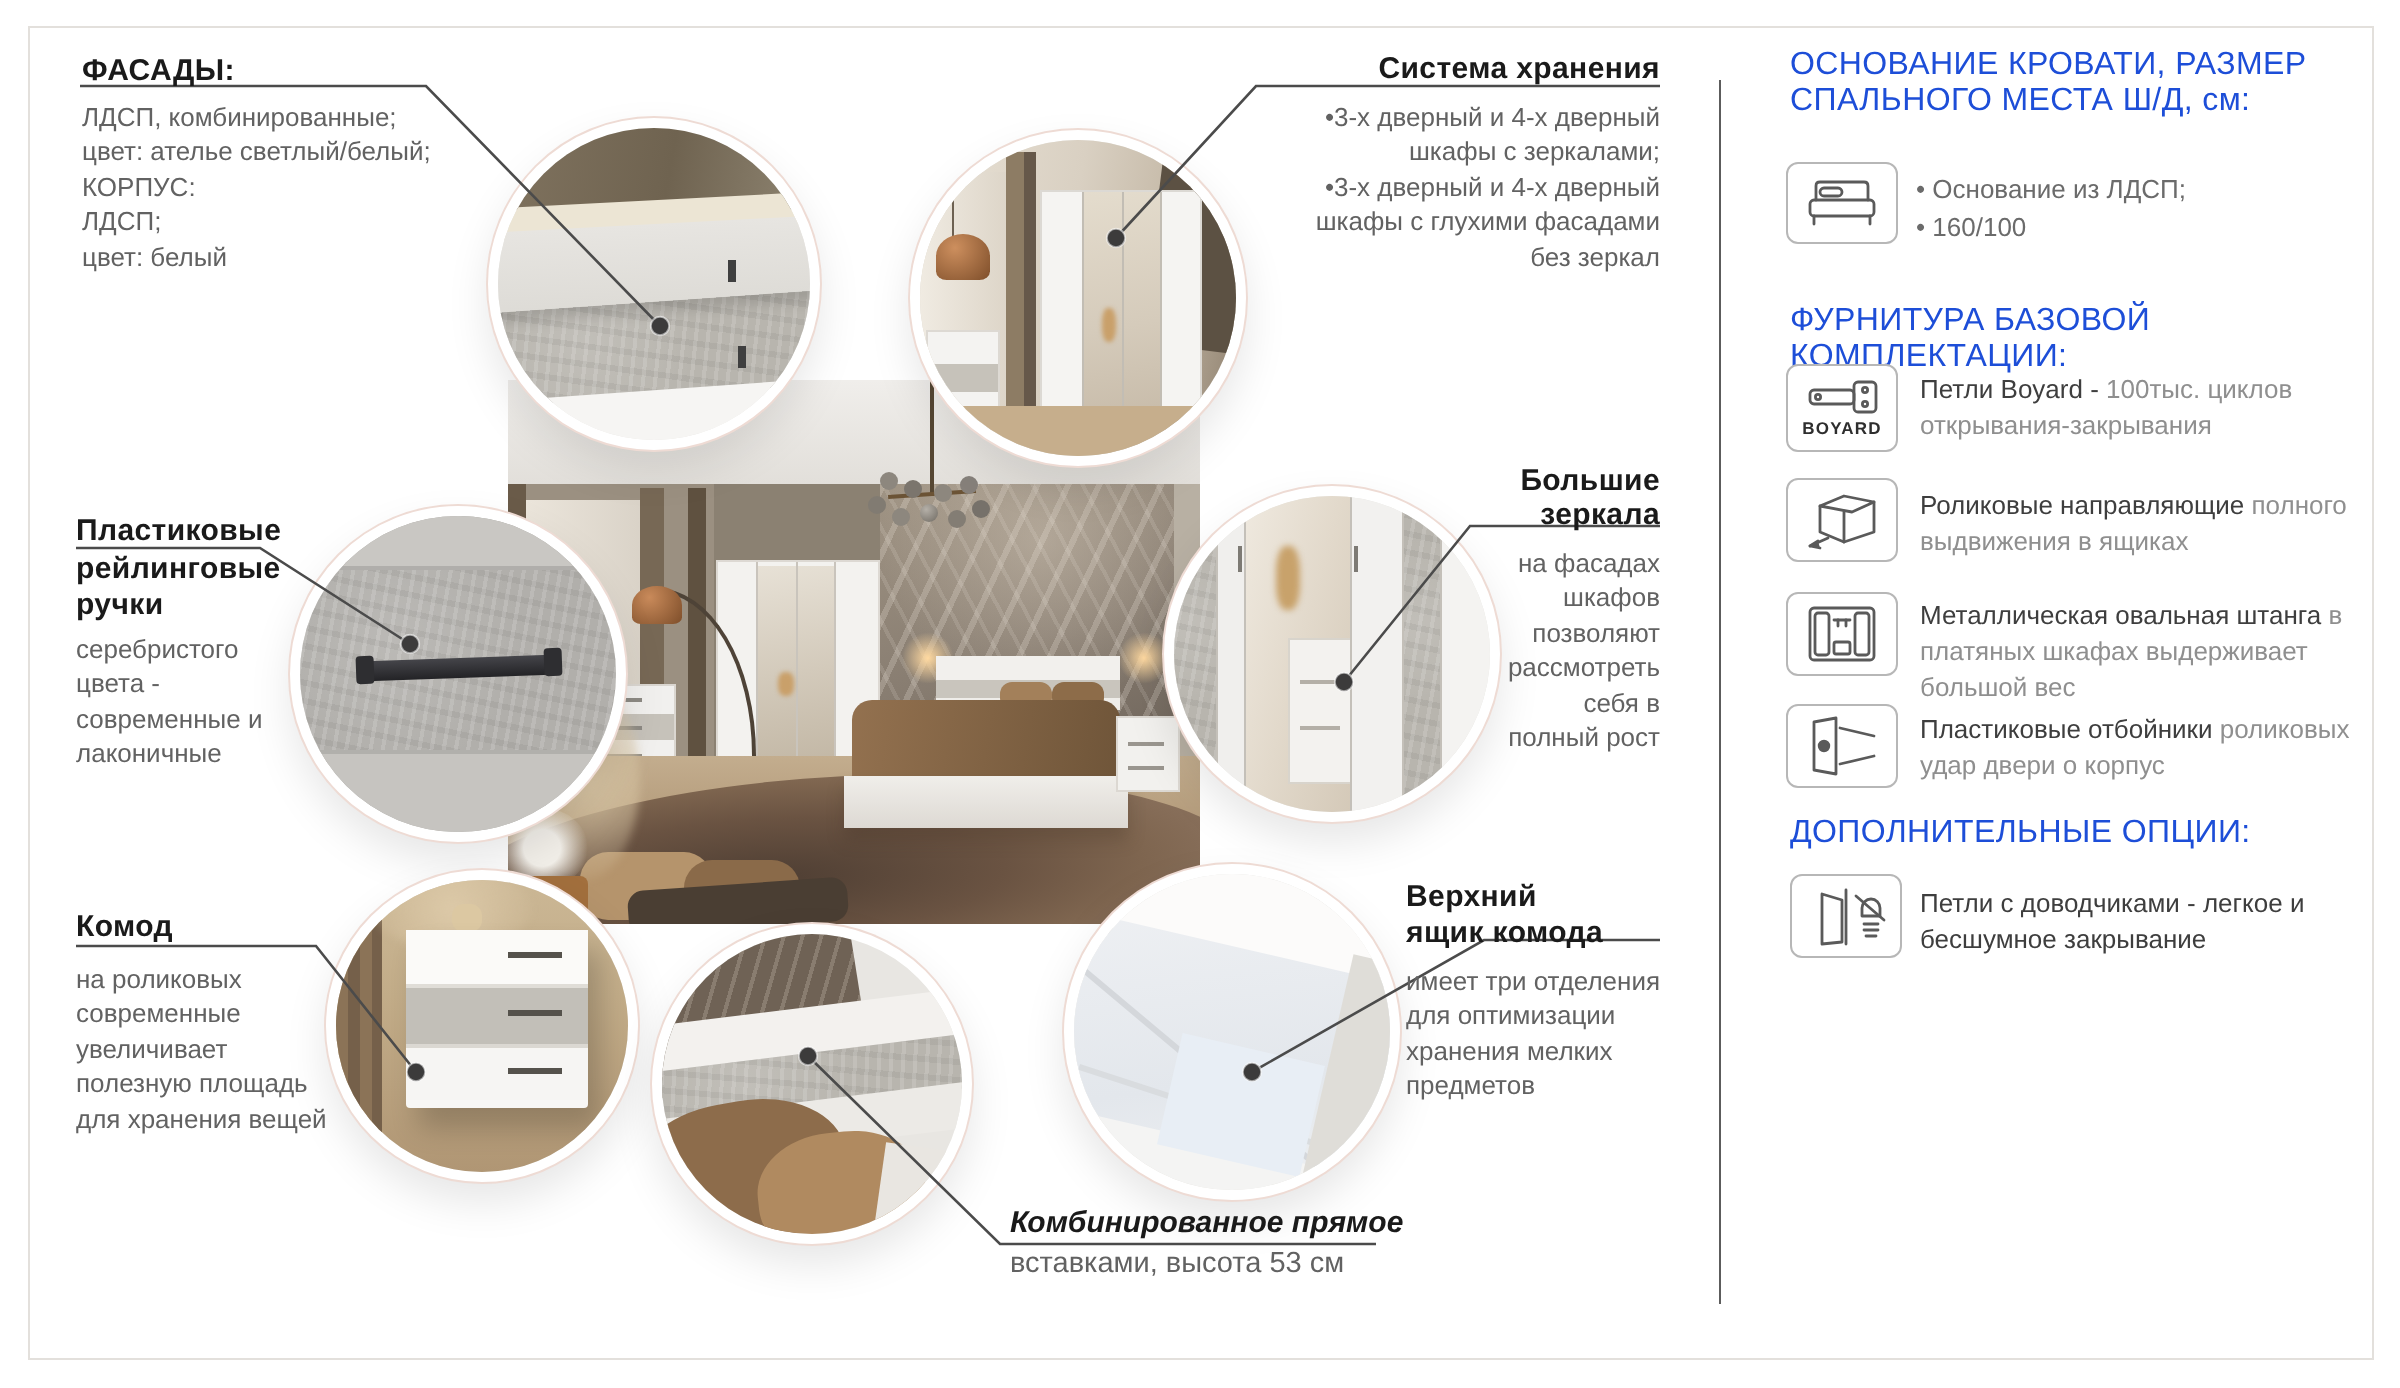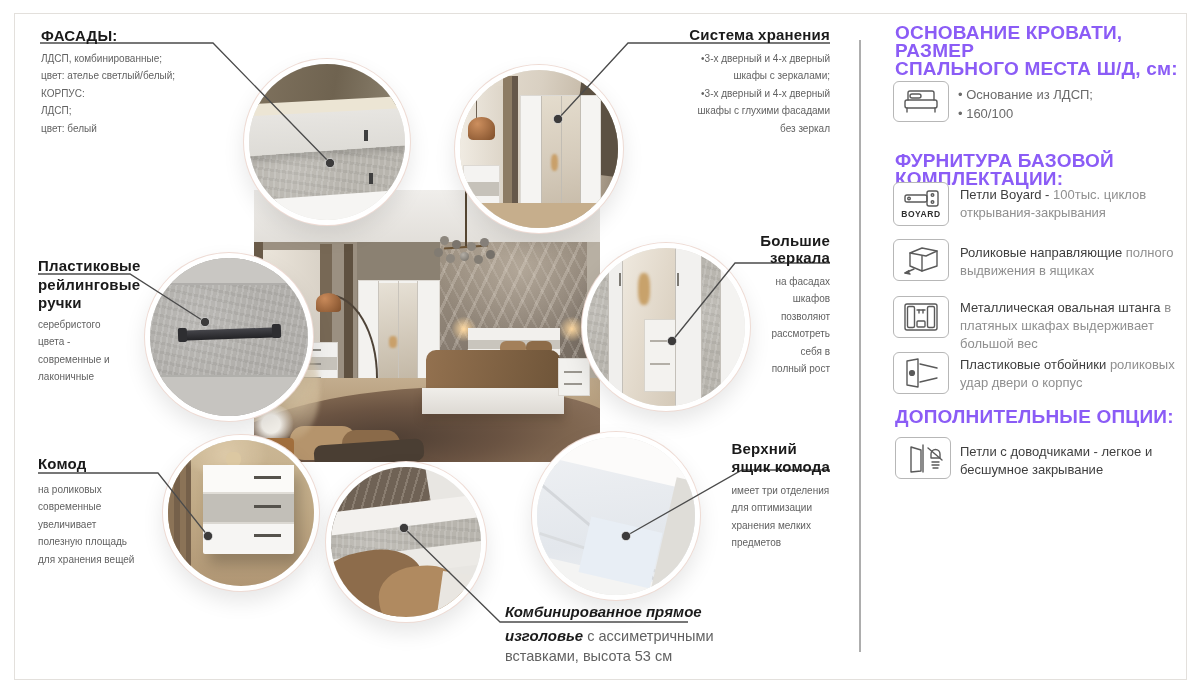--- a/index.html
+++ b/index.html
@@ -3,21 +3,21 @@
 <meta charset="utf-8">
 <style>
   html,body{margin:0;padding:0;background:#fff;}
   #stage{position:relative;width:1200px;height:694px;background:#fff;overflow:hidden;
          font-family:"Liberation Sans","DejaVu Sans",sans-serif;}
   .abs{position:absolute;}
   .frame{position:absolute;left:14px;top:13px;width:1171px;height:665px;border:1px solid #e3e0dc;}
 
   
   .co-title{font-size:15px;font-weight:bold;color:#1a1a1a;line-height:17px;white-space:pre-line;letter-spacing:.2px;}
-  .co-body{font-size:10px;color:#626262;line-height:17.4px;white-space:pre-line;}
+  .co-body{font-size:13px;color:#626262;line-height:17.4px;white-space:pre-line;}
   .right{text-align:right;}
   .facades{left:41px;top:27px;}
   .facades .co-body{margin-top:6px;}
   .storage{right:370px;top:26px;}
   .storage .co-body{margin-top:7px;}
   .handles{left:38px;top:257px;}
   .handles .co-title{line-height:18.6px;}
   .handles .co-body{margin-top:3px;}
   .mirrors{right:370px;top:233px;}
   .mirrors .co-title{line-height:16.5px;}
@@ -25,21 +25,21 @@
   .dresserC{left:38px;top:455px;}
   .dresserC .co-body{margin-top:9px;}
   .topDrawer{right:370px;top:440px;}
   .topDrawer .co-title{line-height:17.5px;}
   .topDrawer .co-body{margin-top:7px;}
   .headboardC{left:505px;top:602px;font-size:14.5px;line-height:20px;}
   .headboardC .b{font-weight:bold;color:#1a1a1a;font-size:15px;font-style:italic;}
   .headboardC .g{color:#626262;}
 
   
-  .sb-h{font-size:19px;font-weight:bold;color:#8b5cf6;line-height:18px;white-space:pre-line;letter-spacing:.2px;}
+  .sb-h{font-size:16px;font-weight:normal;color:#1d4ed8;line-height:18px;white-space:pre-line;letter-spacing:.2px;}
   .sb-box{position:absolute;width:54px;height:40px;border:1px solid #b7b7b7;border-radius:6px;background:#fff;
           display:flex;flex-direction:column;align-items:center;justify-content:center;}
   .sb-box .lbl{font-size:8.5px;font-weight:bold;color:#2e2e2e;letter-spacing:.6px;line-height:9px;margin-top:1px;}
   .sb-t{position:absolute;left:960px;width:222px;font-size:13px;line-height:18px;}
   .sb-t .strong{color:#3e3e3e;}
   .sb-t .gray{color:#8f8f8f;}
   .sb-bullets{font-size:13px;color:#6b6b6b;line-height:19px;white-space:pre-line;}
 
   
   .photo{left:254px;top:190px;width:346px;height:272px;overflow:hidden;background:#b9a78c;z-index:5;}
@@ -301,23 +301,20 @@
     <div class="co-title">Верхний
 ящик комода</div>
     <div class="co-body">имеет три отделения
 для оптимизации
 хранения мелких
 предметов</div>
   </div>
 
   <div class="abs txt headboardC">
     <div><span class="b">Комбинированное прямое</span></div>
-    <div style="margin-top:4px;">
-      <span class="b">изголовье</span><span class="g"> с ассиметричными</span>
-    </div>
     <div class="g">вставками, высота 53 см</div>
   </div>
 
   <div class="abs txt sb-h" style="left:895px;top:24px;">ОСНОВАНИЕ КРОВАТИ, РАЗМЕР
 СПАЛЬНОГО МЕСТА Ш/Д, см:</div>
 
   <div class="sb-box txt" style="left:893px;top:81px;height:39px;">
     <svg width="40" height="26" viewBox="0 0 40 26">
       <g class="ic" stroke="#9a9a9a">
         <path d="M7,11 V4 q0,-2 2,-2 h22 q2,0 2,2 v7"></path>

